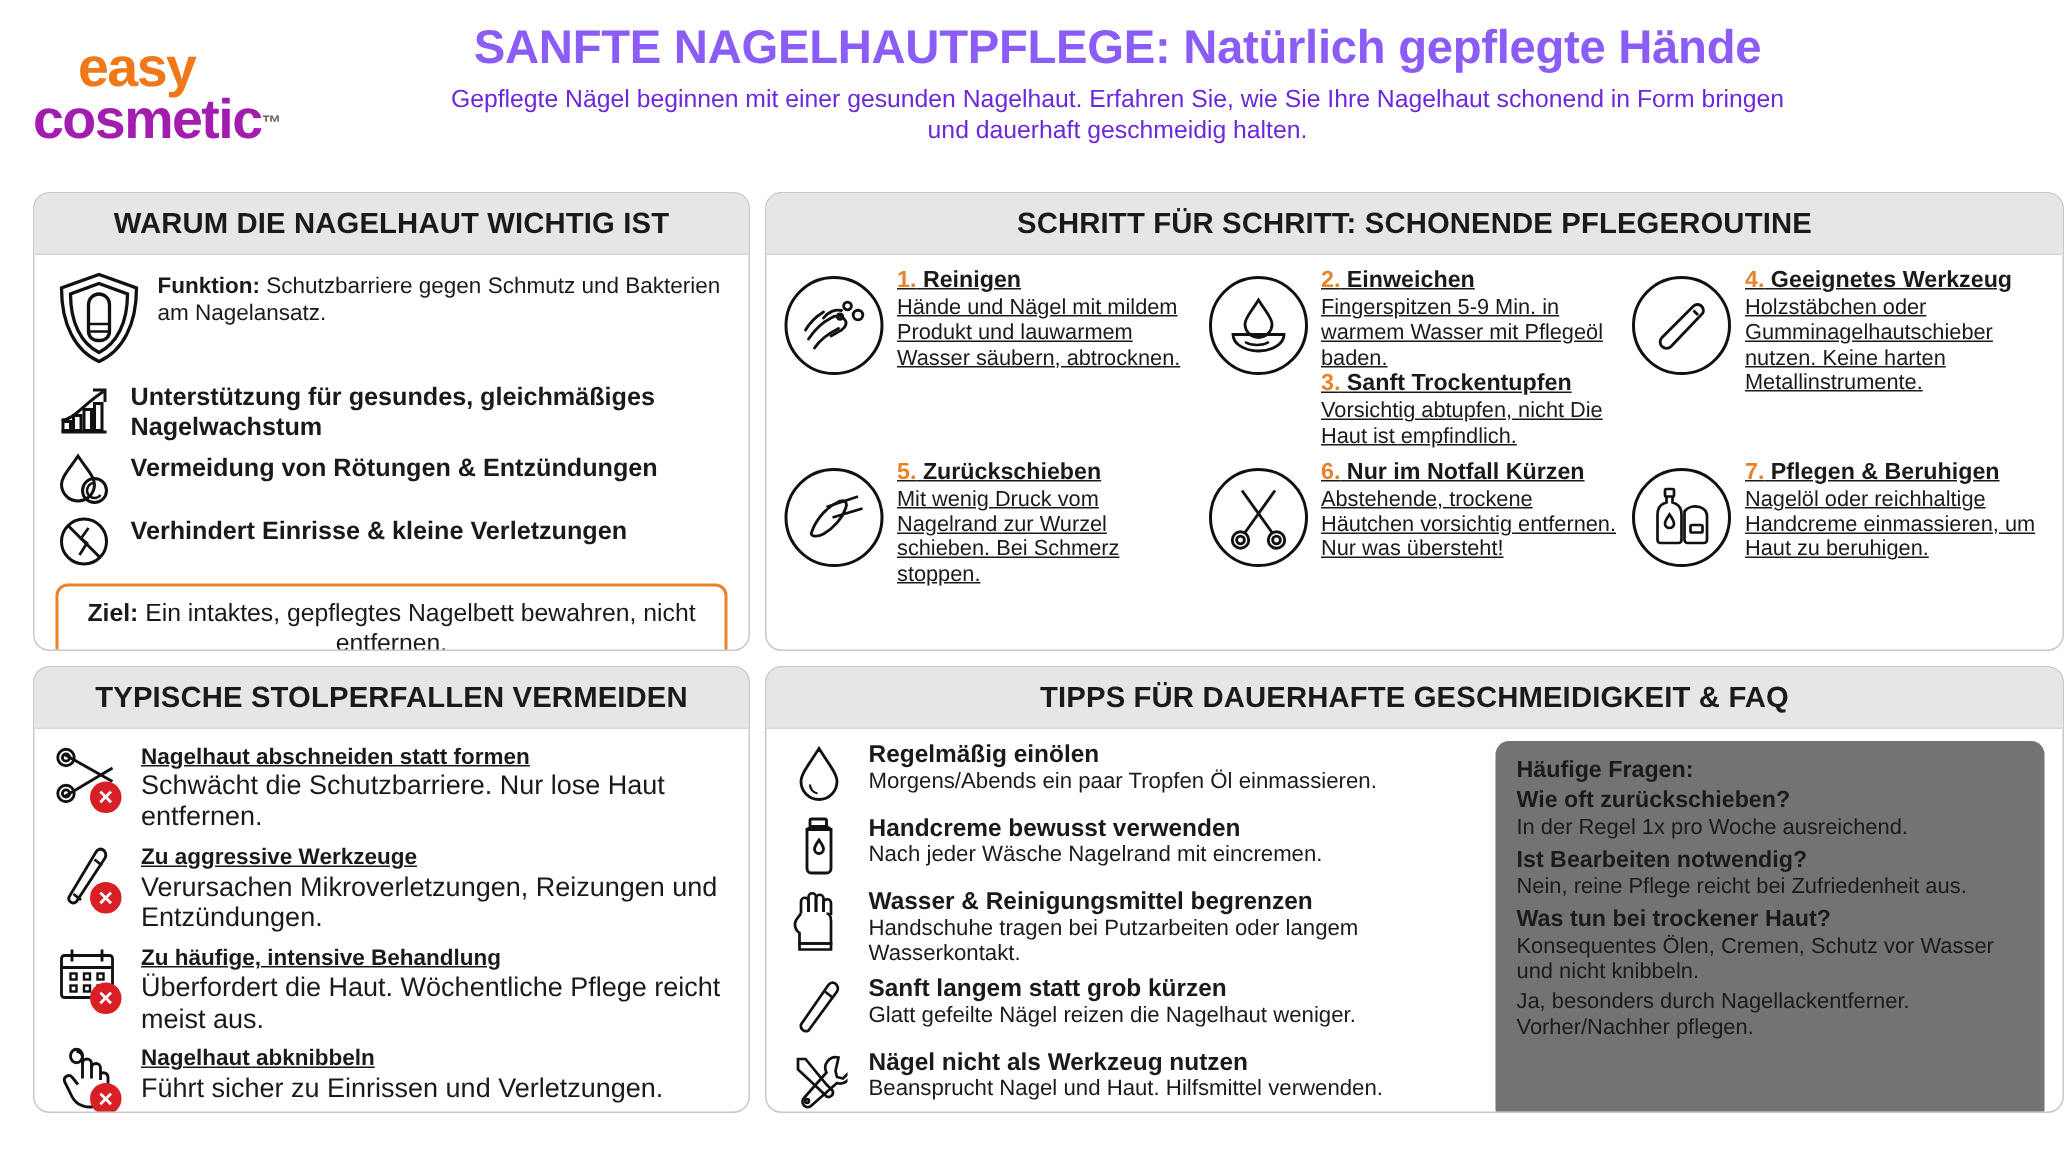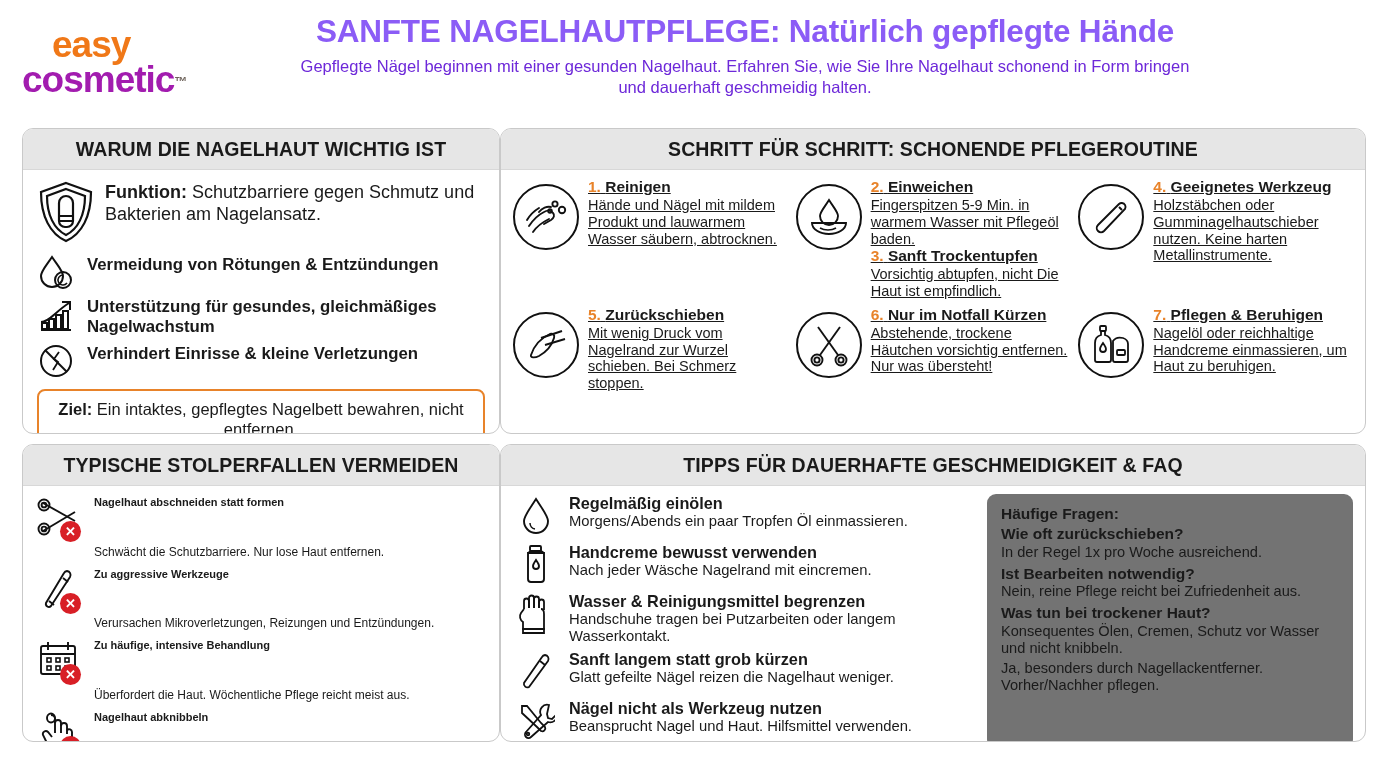--- a/index.html
+++ b/index.html
@@ -17,33 +17,33 @@
   .logo { width: 250px; flex: 0 0 250px; padding-top: 14px; }
   .logo-line1 { font-size: 37px; font-weight: bold; color: #F07818; line-height: 0.94; letter-spacing: -1px; padding-left: 30px; }
   .logo-line2 { font-size: 37px; font-weight: bold; color: #a21caf; line-height: 0.94; letter-spacing: -1px; position: relative; display: inline-block; }
   .logo-tm { font-size: 13px; font-weight: bold; color: #6E635B; vertical-align: super; letter-spacing: 0; }
   .head-text { flex: 1; padding-left: 8px; }
   .head-title { font-size: 31.5px; font-weight: bold; color: #8b5cf6; letter-spacing: -0.2px; line-height: 1.12; text-align: center; }
   .head-sub { font-size: 16.5px; color: #6d28d9; line-height: 1.28; margin-top: 7px; text-align: center; padding: 0 16px; }
 
   
   .grid { display: grid; grid-template-columns: 478px 866px; grid-template-rows: 306px 298px;
-          gap: 10px 0; padding: 0 22px; }
+          gap: 10px 10px; padding: 0 22px; }
   .panel { border: 1px solid #c9c9c9; border-radius: 11px; background: #ffffff; overflow: hidden;
            display: flex; flex-direction: column; }
   .panel-head { background: #e6e6e6; padding: 9px 0 8px 0; text-align: center;
                 border-bottom: 1px solid #d8d8d8; }
   .panel-head-txt { font-size: 19.5px; font-weight: bold; letter-spacing: 0.1px; color: #1a1a1a; }
   .panel-body { flex: 1; padding: 10px 14px 10px 14px; }
 
   
   .why-row { display: flex; align-items: flex-start; gap: 10px; margin-bottom: 6px; }
   .why-row.first { align-items: flex-start; margin-bottom: 10px; }
   .why-ico { flex: 0 0 auto; display: flex; align-items: center; justify-content: center; }
-  .why-txt { font-size: 18px; line-height: 1.2; padding-top: 2px; }
+  .why-txt { font-size: 15px; line-height: 1.2; padding-top: 2px; }
   .why-txt b { font-weight: bold; }
   .why-bold { font-size: 16.8px; font-weight: bold; line-height: 1.18; padding-top: 1px; }
   .goal-box { border: 2px solid #E8832A; border-radius: 8px; padding: 8px 10px; text-align: center;
               margin-top: 10px; font-size: 16.5px; line-height: 1.22; }
   .goal-box b { font-weight: bold; }
 
   
   .steps { display: grid; grid-template-columns: 1fr 1fr 1fr; grid-template-rows: auto auto;
            gap: 6px 8px; padding: 8px 12px 6px 12px; text-decoration: underline; }
   .step { display: flex; align-items: flex-start; gap: 9px; }
@@ -53,22 +53,22 @@
   .step-h { font-size: 15.5px; font-weight: bold; line-height: 1.22; }
   .step-n { color: #E8832A; font-weight: bold; }
   .step-p { font-size: 14.5px; line-height: 1.16; }
 
   
   .mis-row { display: flex; align-items: flex-start; gap: 9px; margin-bottom: 8px; }
   .mis-ico { flex: 0 0 auto; position: relative; width: 48px; height: 46px; }
   .badge { position: absolute; right: 4px; bottom: 0px; width: 21px; height: 21px; border-radius: 50%;
            background: #D81F26; color: #fff; font-size: 13px; font-weight: bold; line-height: 21px;
            text-align: center; }
-  .mis-h { font-size: 11px; font-weight: bold; line-height: 1.16; }
-  .mis-p { font-size: 12px; line-height: 1.16; margin-top: 37px; }
+  .mis-h { font-size: 15px; font-weight: bold; line-height: 1.16; text-decoration: underline; }
+  .mis-p { font-size: 18px; line-height: 1.16; }
 
   
   .tips-wrap { display: grid; grid-template-columns: 466px 1fr; gap: 8px; padding: 8px 12px 8px 12px; height: 100%; }
   .tip-row { display: flex; align-items: flex-start; gap: 10px; margin-bottom: 5px; }
   .tip-ico { flex: 0 0 auto; width: 46px; height: 44px; display: flex; align-items: center; justify-content: center; }
   .tip-h { font-size: 16.3px; font-weight: bold; line-height: 1.16; }
   .tip-p { font-size: 14.8px; line-height: 1.16; }
   .faq { background: #737373; border-radius: 9px; padding: 11px 12px 9px 14px; }
   .faq-title { font-size: 15.5px; font-weight: bold; margin-bottom: 2px; }
   .faq-q { font-size: 15.5px; font-weight: bold; line-height: 1.2; }
@@ -107,33 +107,20 @@
               <path d="M29 3 L54 12 C54 36 45 54 29 61 C13 54 4 36 4 12 Z"></path>
               <path d="M29 9 L48 16 C48 35 41 49 29 55 C17 49 10 35 10 16 Z"></path>
               <path d="M22 23 a7 7 0 0 1 14 0 v18 a6 6 0 0 1 -6 6 h-2 a6 6 0 0 1 -6 -6 Z"></path>
               <path d="M23 36 h12 M23 41 h12" stroke-width="1.8"></path>
             </g>
               </svg>
           </span>
           <div class="why-txt">
             <b>Funktion:</b><span> Schutzbarriere gegen Schmutz und Bakterien am Nagelansatz.</span>
           </div>
-        </div>
-
-        <div class="why-row">
-          <span class="why-ico">
-            <svg width="40" height="36" viewBox="0 0 40 36">
-                <g fill="none" stroke="#111" stroke-width="2">
-              <path d="M15 3 C9 12 4 17 4 22 a11 11 0 0 0 22 0 C26 17 21 12 15 3 Z"></path>
-              <circle cx="26" cy="26" r="8"></circle>
-                  <path d="M26 21 a5 5 0 1 0 4 8" stroke-width="1.6"></path>
-            </g>
-              </svg>
-          </span>
-          <div class="why-bold">Vermeidung von Rötungen &amp; Entzündungen</div>
         </div>
 
         <div class="why-row">
           <span class="why-ico">
             <svg width="40" height="38" viewBox="0 0 40 38">
                 <g fill="none" stroke="#111" stroke-width="2">
               <path d="M4 26 C12 26 18 16 32 7"></path>
                   <path d="M25 6 L33 6 L33 14"></path>
               <path d="M4 34 h30" stroke-width="2"></path>
               <rect x="5" y="27" width="5" height="6"></rect>
@@ -143,20 +130,33 @@
             </g>
               </svg>
           </span>
           <div class="why-bold">Unterstützung für gesundes, gleichmäßiges Nagelwachstum</div>
         </div>
 
         <div class="why-row">
           <span class="why-ico">
             <svg width="40" height="36" viewBox="0 0 40 36">
                 <g fill="none" stroke="#111" stroke-width="2">
+              <path d="M15 3 C9 12 4 17 4 22 a11 11 0 0 0 22 0 C26 17 21 12 15 3 Z"></path>
+              <circle cx="26" cy="26" r="8"></circle>
+                  <path d="M26 21 a5 5 0 1 0 4 8" stroke-width="1.6"></path>
+            </g>
+              </svg>
+          </span>
+          <div class="why-bold">Vermeidung von Rötungen &amp; Entzündungen</div>
+        </div>
+
+        <div class="why-row">
+          <span class="why-ico">
+            <svg width="40" height="36" viewBox="0 0 40 36">
+                <g fill="none" stroke="#111" stroke-width="2">
               <circle cx="19" cy="18" r="15"></circle>
                   <path d="M8 7 L30 29"></path>
               <path d="M22 9 l-5 7 l4 3 l-5 8" stroke-width="1.8"></path>
             </g>
               </svg>
           </span>
           <div class="why-bold">Verhindert Einrisse &amp; kleine Verletzungen</div>
         </div>
 
         <div class="goal-box">

